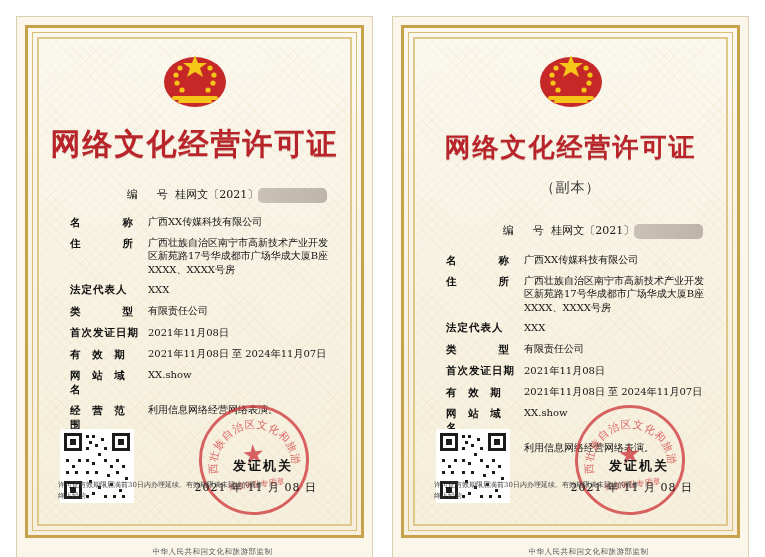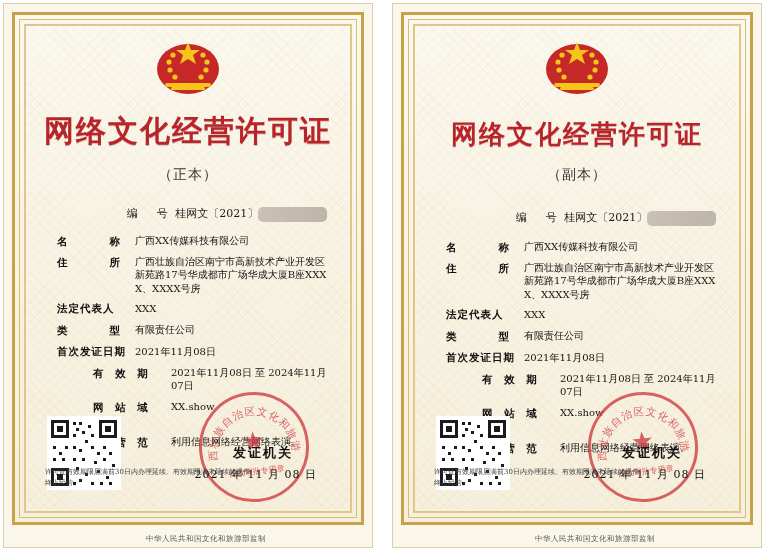--- a/index.html
+++ b/index.html
@@ -12,21 +12,21 @@
     height: 557px;
     font-family: "Liberation Sans", sans-serif;
     overflow: hidden;
   }
   .page {
     position: relative;
     width: 765px;
     height: 557px;
     display: flex;
     gap: 19px;
-    padding: 3px;
+    padding: 16px;
     box-sizing: border-box;
   }
   .cert {
     position: relative;
     width: 379px;
     height: 545px;
     box-sizing: border-box;
     background: #faf6ea;
     border: 1px solid #d9cfae;
   }
@@ -131,21 +131,21 @@
     letter-spacing: 0px;
     color: #0f0f0f;
   }
   .row .val {
     flex: 1;
     font-size: 10px;
     color: #111;
     word-break: break-all;
   }
   .lbl.sp2 { letter-spacing: 7px; }
-  .lbl.sp3 { letter-spacing: 4px; margin-left: 36px; }
+  .lbl.sp3 { letter-spacing: 4px; }
   .lbl.sp4 { letter-spacing: 1px; font-family: Liberation Mono, monospace; }
   .qr {
     position: absolute;
     left: 16px;
     bottom: 18px;
     width: 74px;
     height: 74px;
     background: #fff;
     padding: 2px;
     box-sizing: border-box;
@@ -251,21 +251,20 @@
             <circle cx="52" cy="20" r="2.6" fill="#f5c518"></circle>
             <circle cx="56" cy="27" r="2.6" fill="#f5c518"></circle>
             <circle cx="55" cy="35" r="2.6" fill="#f5c518"></circle>
             <circle cx="50" cy="42" r="2.6" fill="#f5c518"></circle>
             <rect x="14" y="48" width="46" height="4" rx="2" fill="#f5c518"></rect>
             <rect x="20" y="52" width="34" height="3" rx="1.5" fill="#f5c518"></rect>
           </svg>
         </div>
 
         <div class="title">网络文化经营许可证</div>
-        <div class="subtitle">（正本）</div>
 
         <div class="number-line">
           <span class="num-label">编　号</span>
           <span>桂网文〔2021〕</span><span class="redacted">XXXX-XXX号</span>
         </div>
 
         <div class="fields">
           <div class="row">
               <div class="lbl sp2">名　　称</div>
               <div class="val">广西XX传媒科技有限公司</div>

